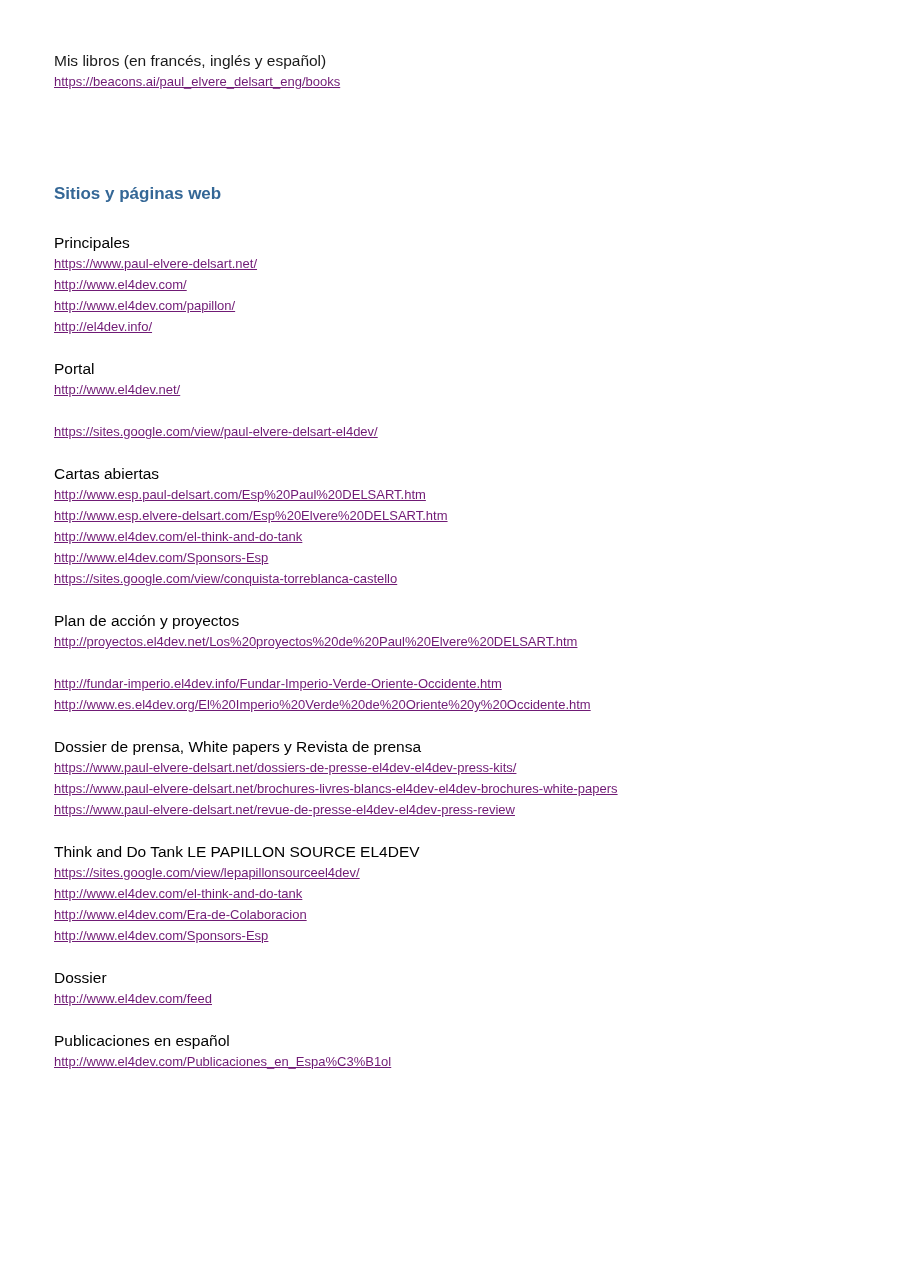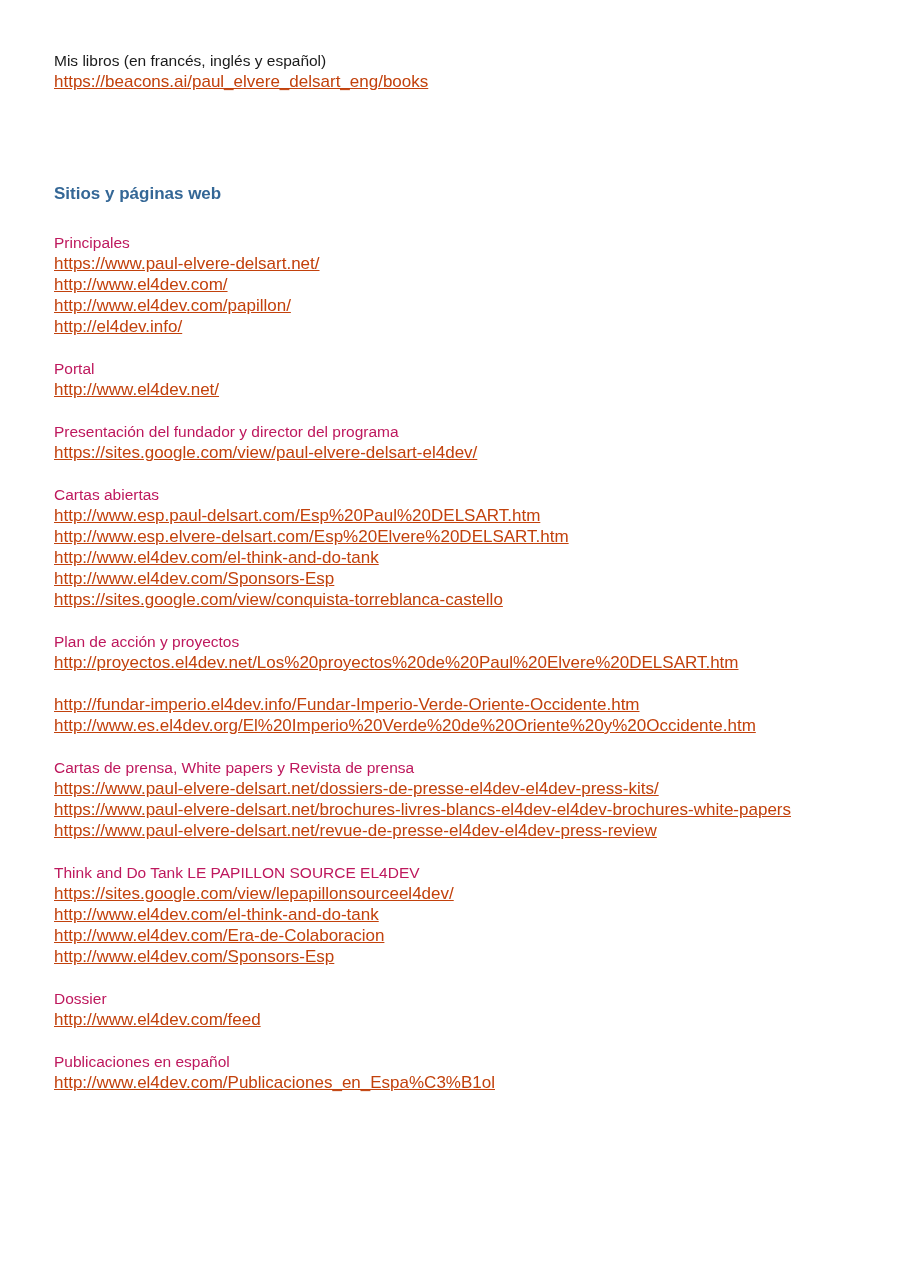--- a/index.html
+++ b/index.html
@@ -25,40 +25,40 @@
     margin: 0;
     font-size: 15.5px;
     line-height: 21px;
   }
   .line {
     display: block;
   }
   a.link {
     display: block;
     width: fit-content;
-    color: #c2410c;
+    color: #701a75;
     text-decoration: underline;
-    font-size: 17px;
+    font-size: 13px;
     line-height: 21px;
     cursor: pointer;
   }
   .heading {
     margin: 91px 0 27px 0;
     font-size: 17px;
     line-height: 22px;
     font-weight: bold;
     color: #346796;
   }
   .section {
     margin: 0 0 21px 0;
   }
   .sec-title {
     font-size: 15.5px;
     line-height: 21px;
-    color: #be185d;
+    color: #000000;
   }
 </style>
 </head>
 <body>
 
 <div class="page">
 
   <p class="para">
     <span class="line">Mis libros (en francés, inglés y español)</span>
       <a class="link" href="#">https://beacons.ai/paul_elvere_delsart_eng/books</a>
@@ -72,41 +72,40 @@
         <a class="link" href="#">https://www.paul-elvere-delsart.net/</a>
         <a class="link" href="#">http://www.el4dev.com/</a>
         <a class="link" href="#">http://www.el4dev.com/papillon/</a>
         <a class="link" href="#">http://el4dev.info/</a>
       </div>
       <div class="section">
         <div class="sec-title">Portal</div>
         <a class="link" href="#">http://www.el4dev.net/</a>
       </div>
       <div class="section">
-        <div class="sec-title">Presentación del fundador y director del programa</div>
         <a class="link" href="#">https://sites.google.com/view/paul-elvere-delsart-el4dev/</a>
       </div>
       <div class="section">
         <div class="sec-title">Cartas abiertas</div>
         <a class="link" href="#">http://www.esp.paul-delsart.com/Esp%20Paul%20DELSART.htm</a>
         <a class="link" href="#">http://www.esp.elvere-delsart.com/Esp%20Elvere%20DELSART.htm</a>
         <a class="link" href="#">http://www.el4dev.com/el-think-and-do-tank</a>
         <a class="link" href="#">http://www.el4dev.com/Sponsors-Esp</a>
         <a class="link" href="#">https://sites.google.com/view/conquista-torreblanca-castello</a>
       </div>
       <div class="section">
         <div class="sec-title">Plan de acción y proyectos</div>
         <a class="link" href="#">http://proyectos.el4dev.net/Los%20proyectos%20de%20Paul%20Elvere%20DELSART.htm</a>
       </div>
       <div class="section">
         <a class="link" href="#">http://fundar-imperio.el4dev.info/Fundar-Imperio-Verde-Oriente-Occidente.htm</a>
         <a class="link" href="#">http://www.es.el4dev.org/El%20Imperio%20Verde%20de%20Oriente%20y%20Occidente.htm</a>
       </div>
       <div class="section">
-        <div class="sec-title">Cartas de prensa, White papers y Revista de prensa</div>
+        <div class="sec-title">Dossier de prensa, White papers y Revista de prensa</div>
         <a class="link" href="#">https://www.paul-elvere-delsart.net/dossiers-de-presse-el4dev-el4dev-press-kits/</a>
         <a class="link" href="#">https://www.paul-elvere-delsart.net/brochures-livres-blancs-el4dev-el4dev-brochures-white-papers</a>
         <a class="link" href="#">https://www.paul-elvere-delsart.net/revue-de-presse-el4dev-el4dev-press-review</a>
       </div>
       <div class="section">
         <div class="sec-title">Think and Do Tank LE PAPILLON SOURCE EL4DEV</div>
         <a class="link" href="#">https://sites.google.com/view/lepapillonsourceel4dev/</a>
         <a class="link" href="#">http://www.el4dev.com/el-think-and-do-tank</a>
         <a class="link" href="#">http://www.el4dev.com/Era-de-Colaboracion</a>
         <a class="link" href="#">http://www.el4dev.com/Sponsors-Esp</a>

